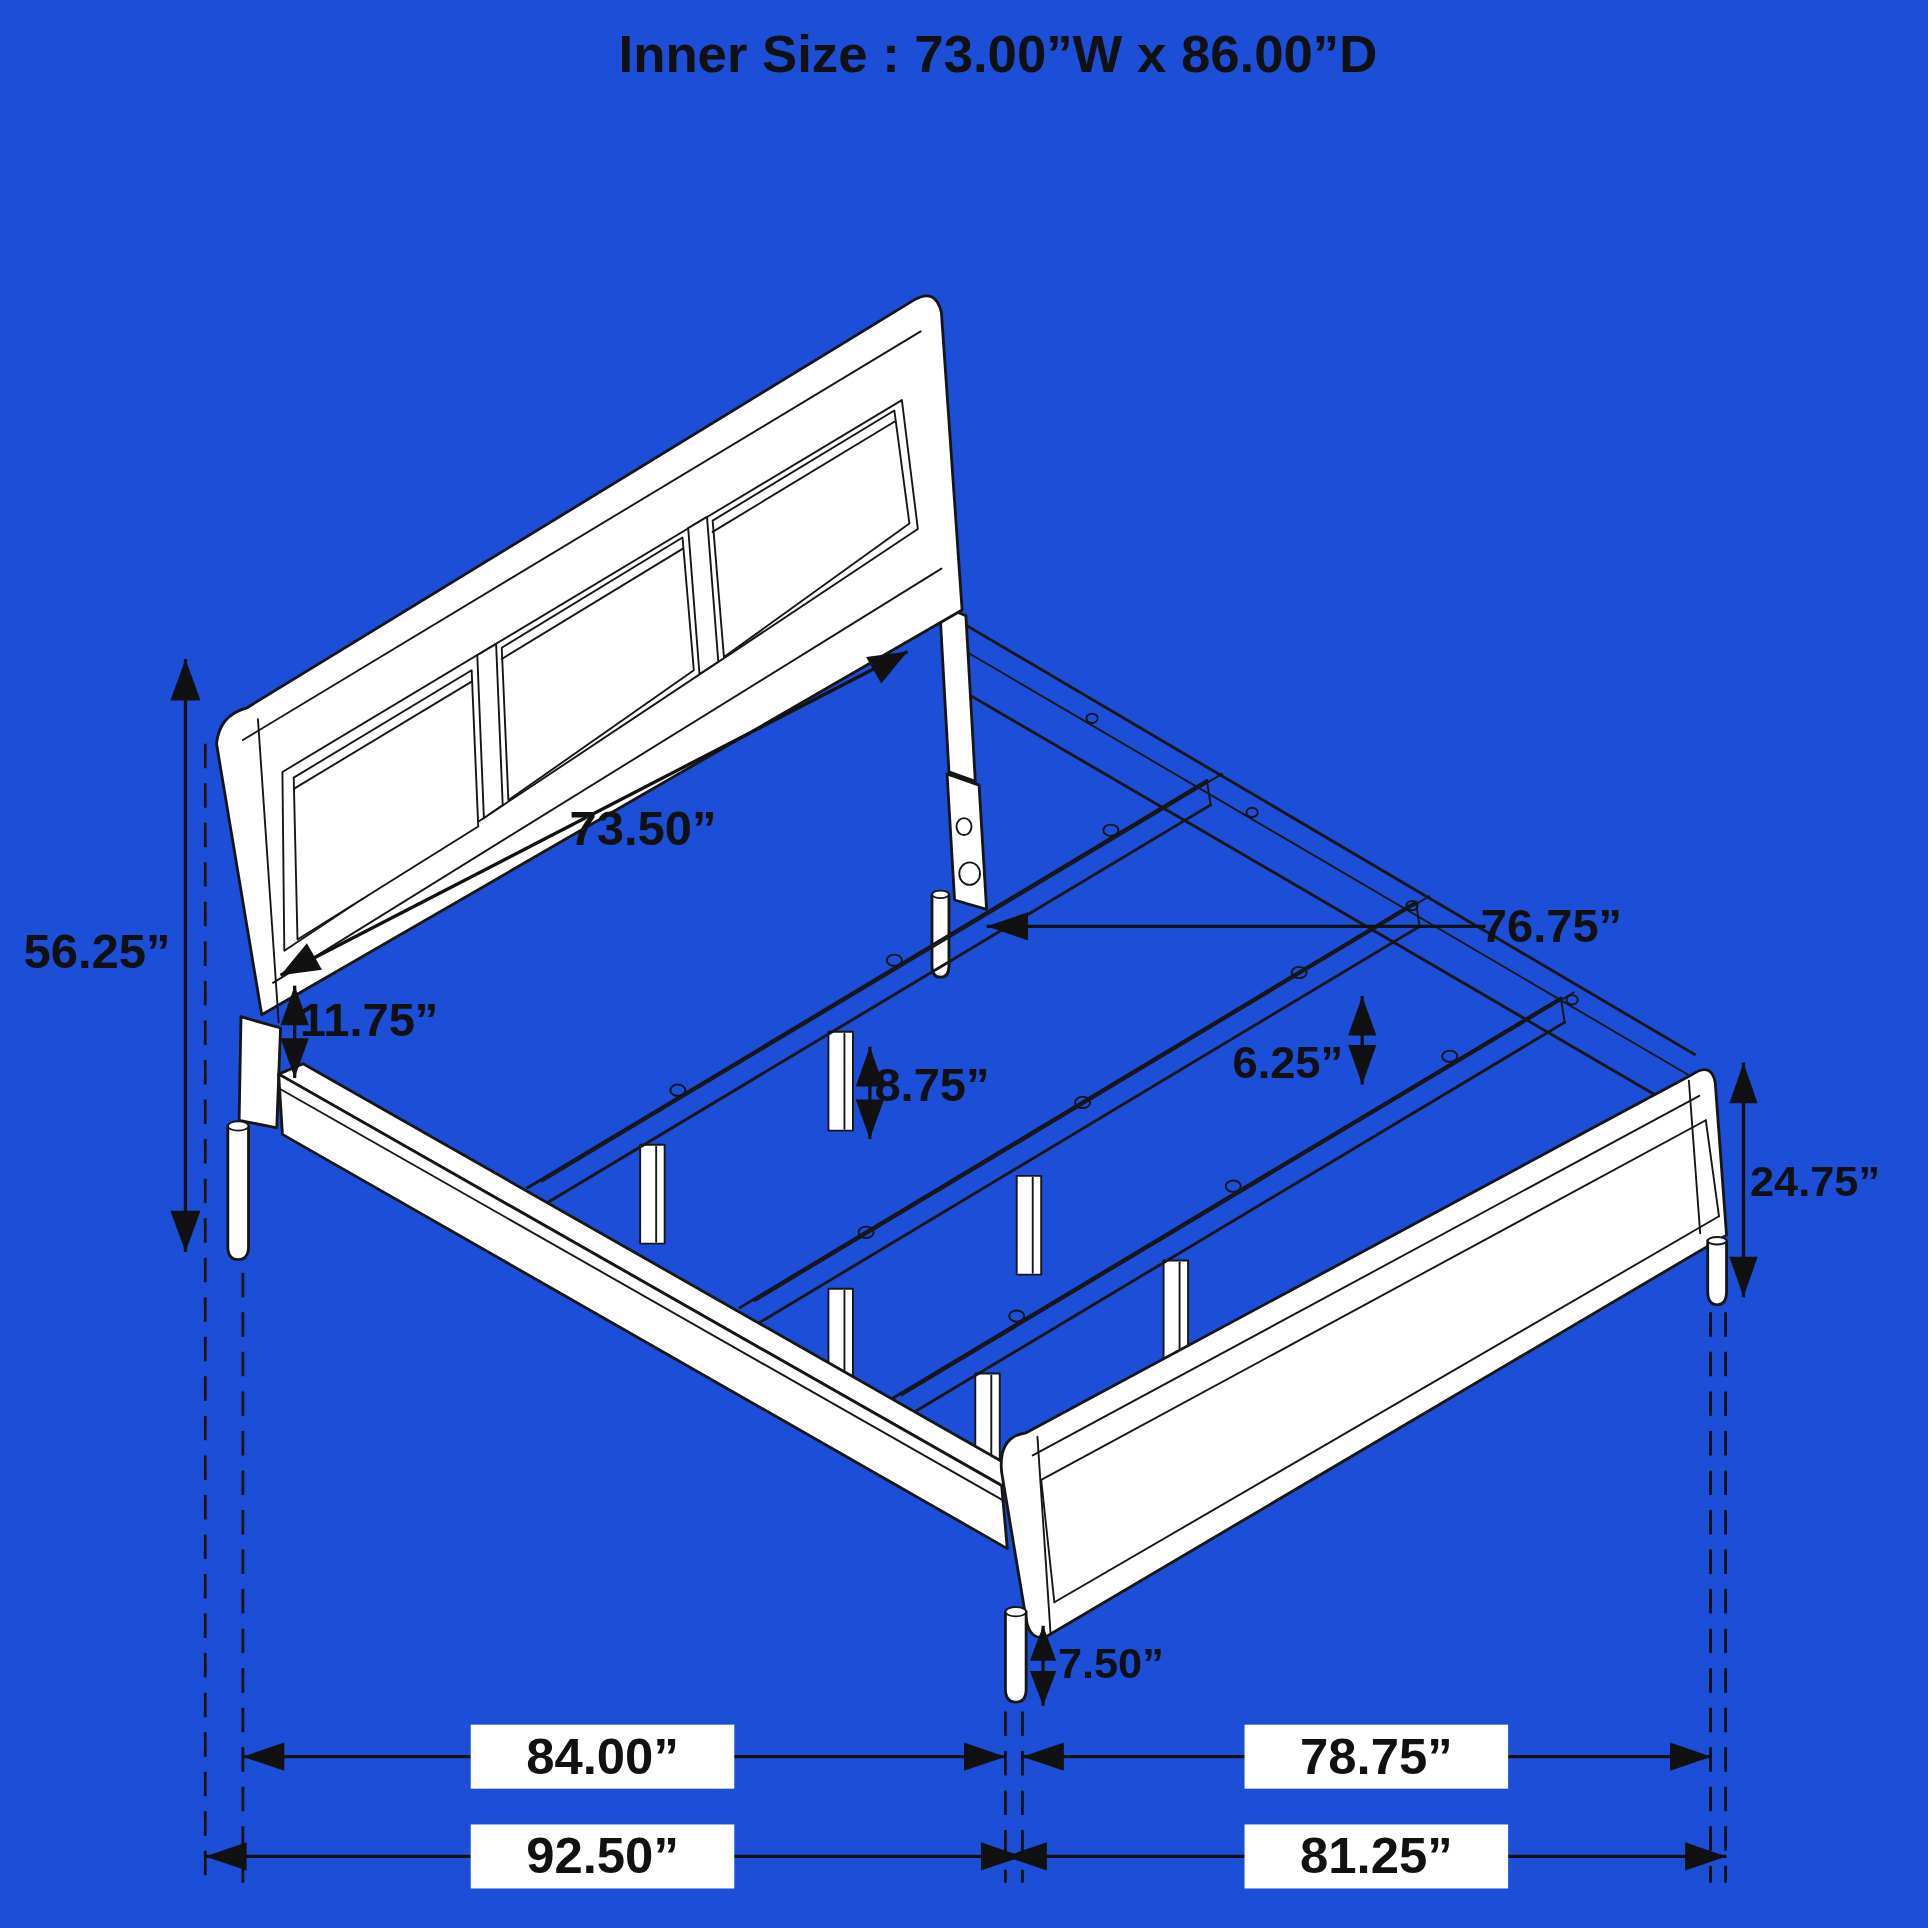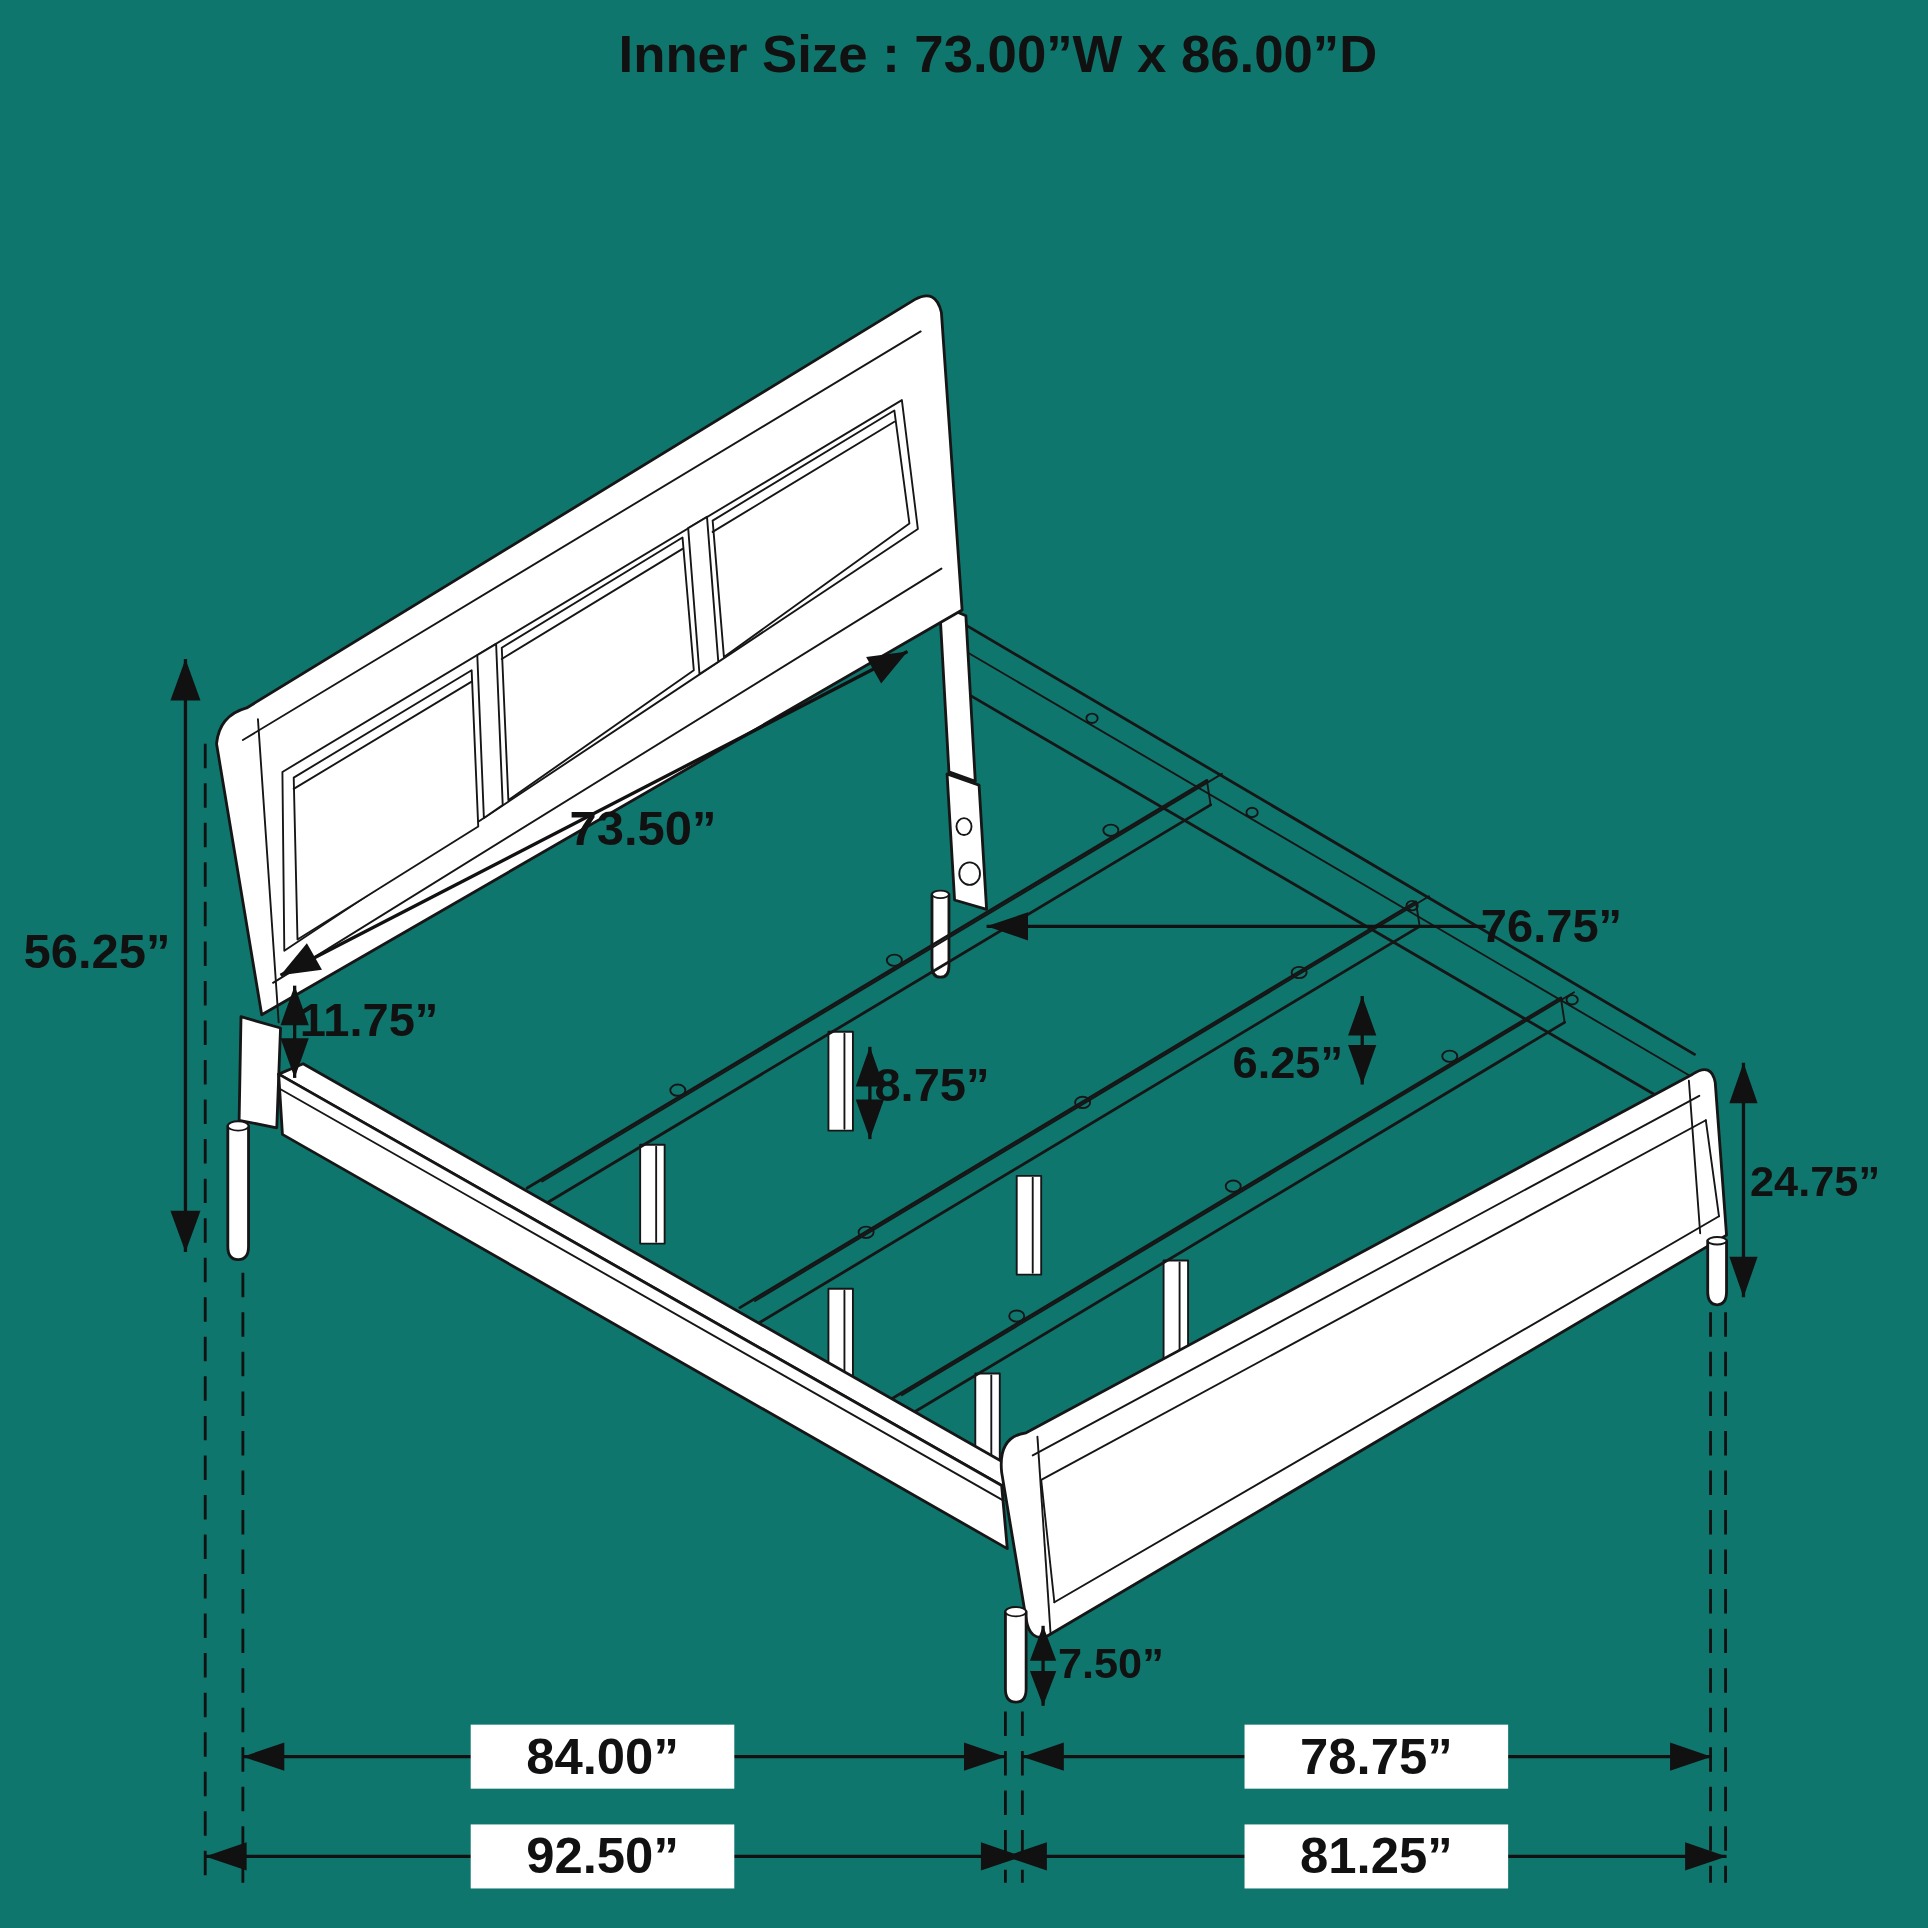--- a/index.html
+++ b/index.html
@@ -1,16 +1,16 @@
 <!DOCTYPE html>
 <html style="font-size:15px"><head>
 <meta charset="utf-8">
 <style>
   html,body{margin:0;padding:0;background:#ffffff;}
-  .page{position:relative;width:1928px;height:1928px;background:#0f766e;overflow:hidden;
+  .page{position:relative;width:1928px;height:1928px;background:#1d4ed8;overflow:hidden;
         font-family:"Liberation Sans",sans-serif;}
   svg{position:absolute;left:0;top:0;}
   .outline{fill:none;stroke:#161616;stroke-width:3;stroke-linejoin:round;stroke-linecap:round;}
   .outline-thin{fill:none;stroke:#161616;stroke-width:2;stroke-linejoin:round;stroke-linecap:round;}
   .face{fill:#ffffff;stroke:#161616;stroke-width:3;stroke-linejoin:round;}
   .face-thin{fill:#ffffff;stroke:#161616;stroke-width:2;stroke-linejoin:round;}
   .dim{stroke:#111111;stroke-width:3.5;fill:none;}
   .dimdash{stroke:#111111;stroke-width:3;fill:none;stroke-dasharray:26 16;}
   .arrow{fill:#111111;stroke:none;}
   .dot{fill:none;stroke:#161616;stroke-width:2;}

